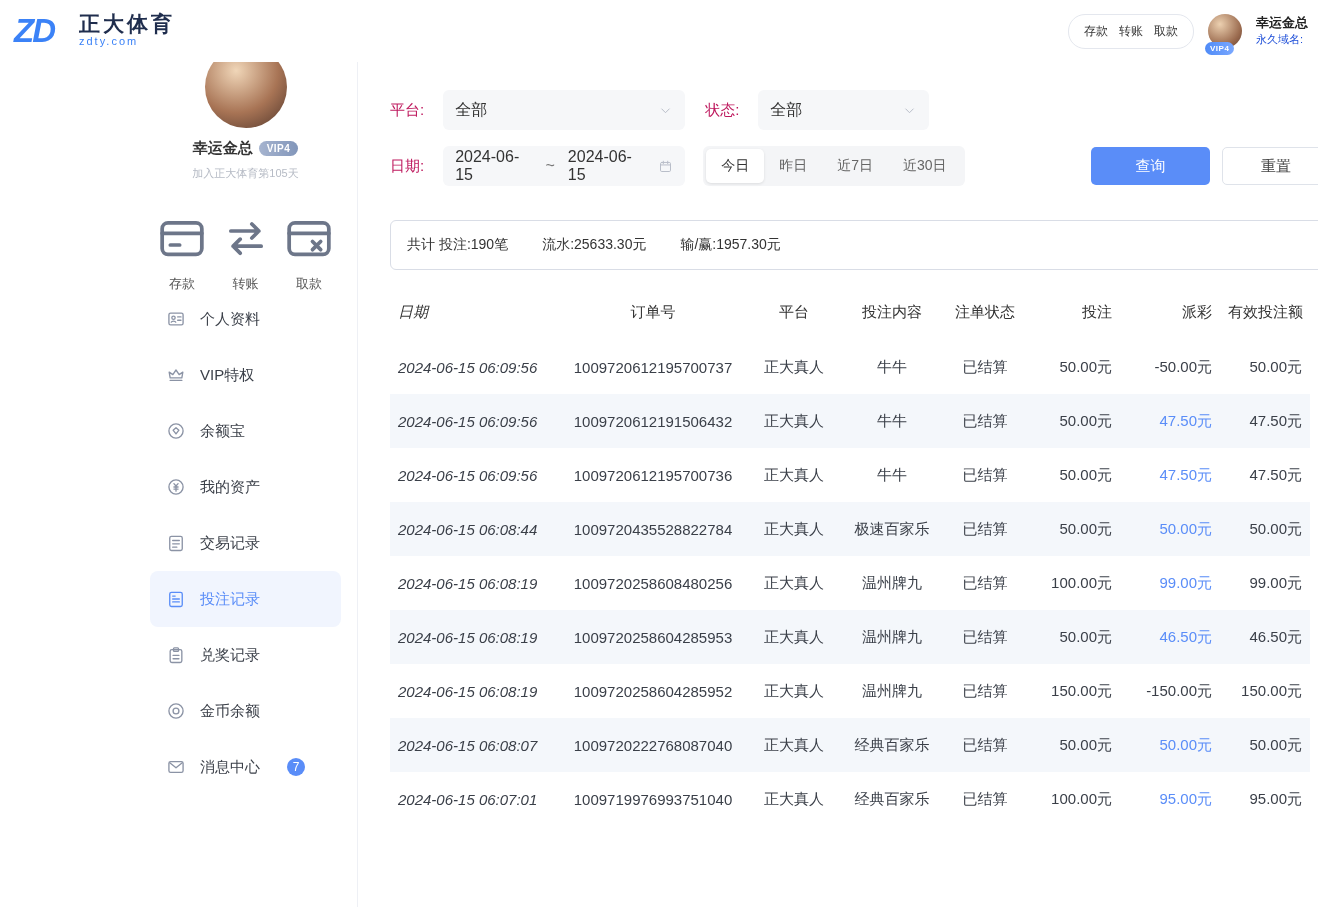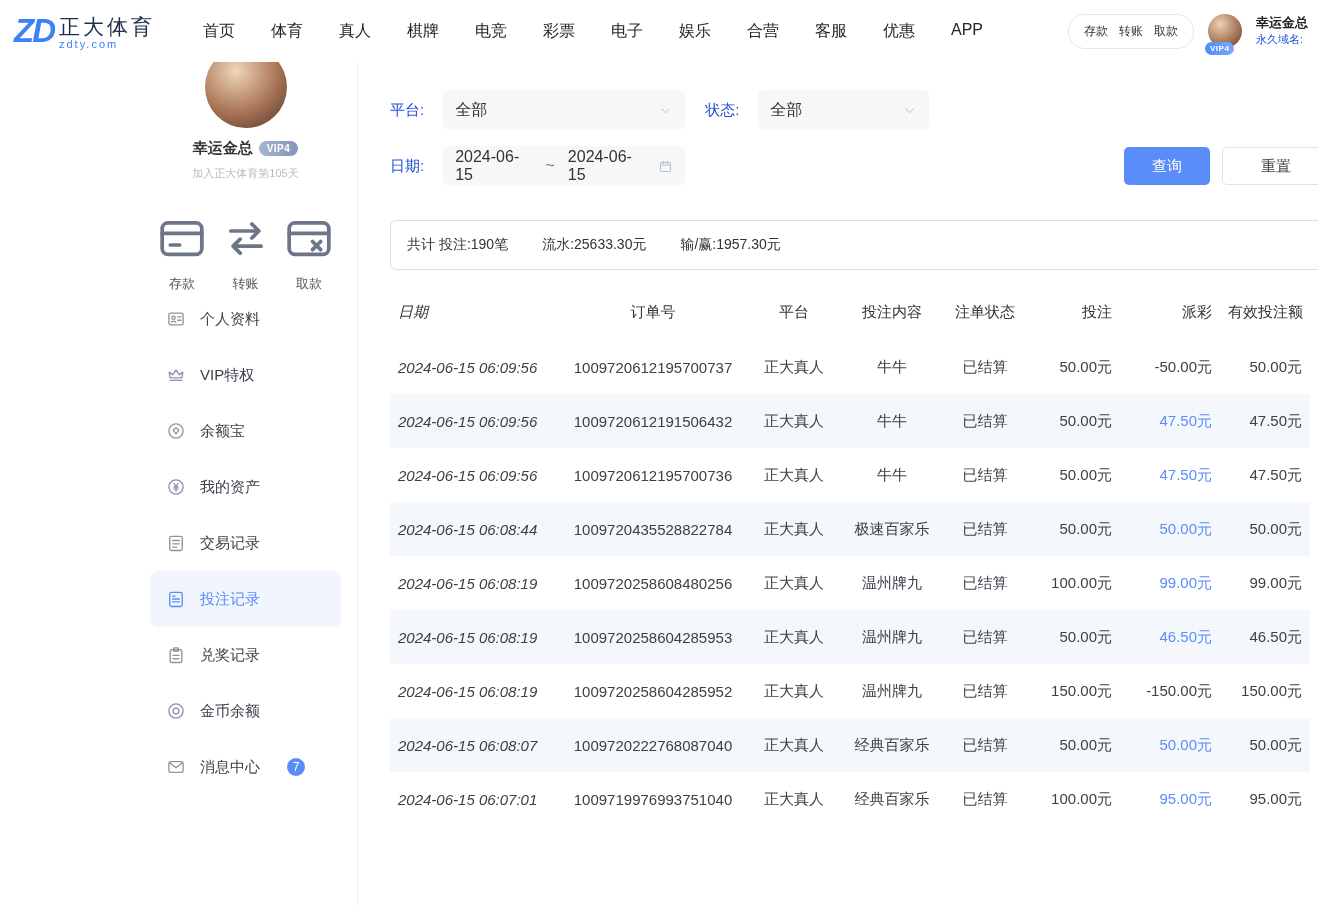--- a/index.html
+++ b/index.html
@@ -7,23 +7,23 @@
   body {
     width:1318px; height:907px; overflow:hidden;
     font-family:"Liberation Sans","DejaVu Sans",sans-serif;
     color:#333; background:#fff;
   }
   a { text-decoration:none; color:inherit; }
   svg { display:block; width:100%; height:100%; fill:none; stroke:currentColor; stroke-width:1.6; stroke-linecap:round; stroke-linejoin:round; }
 
   
   .hdr { height:62px; display:flex; align-items:center; padding:0 10px 0 14px; background:#fff; white-space:nowrap; overflow:hidden; }
-  .logo { display:flex; align-items:flex-end; gap:5px; cursor:pointer; flex:0 0 auto; }
+  .logo { display:flex; align-items:flex-start; gap:25px; cursor:pointer; flex:0 0 auto; }
   .logo-mark { font-size:33px; font-weight:bold; font-style:italic; color:#3b82f7; letter-spacing:-2px; }
-  .logo-name { font-size:21px; font-weight:normal; color:#1f2d4d; letter-spacing:3px; line-height:1.1; }
+  .logo-name { font-size:21px; font-weight:bold; color:#1f2d4d; letter-spacing:3px; line-height:1.1; }
   .logo-domain { font-size:11px; color:#3b82f7; letter-spacing:2px; }
   .nav { display:flex; gap:36px; margin-left:48px; font-size:16px; flex:0 0 auto; }
   .nav-item { color:#262626; cursor:pointer; }
   .hdr-right { margin-left:auto; display:flex; align-items:center; gap:14px; flex:0 0 auto; }
   .wallet-pill { display:flex; gap:11px; border:1px solid #e4e7ee; border-radius:17px; padding:8px 15px; font-size:12px; color:#333; }
   .pill-link { cursor:pointer; }
   .user-avatar-wrap { position:relative; cursor:pointer; }
   .user-avatar { width:34px; height:34px; border-radius:50%; background:radial-gradient(circle at 35% 30%, #ecd0b0, #9a6a4e 65%, #5c3d30); }
   .vip-tag { position:absolute; bottom:-7px; left:-3px; background:linear-gradient(90deg,#4f8bf7,#7aa8ff); color:#fff; font-size:8px; font-weight:bold; padding:2px 5px; border-radius:7px; letter-spacing:.5px; }
   .user-meta { font-size:13px; line-height:1.45; }
@@ -47,32 +47,32 @@
   .menu { margin-top:16px; }
   .menu-item { display:flex; align-items:center; gap:14px; height:56px; padding:0 10px 0 16px; font-size:15px; color:#3a3f48; cursor:pointer; border-radius:8px; }
   .menu-item.active { background:#f1f5fe; color:#5a8df8; }
   .menu-icon { width:20px; height:20px; color:#8b93a5; flex:0 0 20px; }
   .menu-item.active .menu-icon { color:#5a8df8; }
   .msg-badge { margin-left:auto; margin-right:26px; background:#5a8df8; color:#fff; min-width:18px; height:18px; border-radius:9px; font-size:12px; display:flex; align-items:center; justify-content:center; }
 
   
   .main { flex:1; padding:28px 0 0 32px; overflow:hidden; }
   .filter-row { display:flex; align-items:center; width:940px; margin-bottom:16px; }
-  .flabel { font-size:15px; color:#1d4ed8; margin-right:19px; flex:0 0 auto; }
+  .flabel { font-size:15px; color:#be185d; margin-right:19px; flex:0 0 auto; }
   .lbl2 { margin-left:20px; }
   .select { width:242px; height:40px; background:#f6f7f9; border-radius:6px; display:flex; align-items:center; padding:0 12px; font-size:16px; color:#333; cursor:pointer; flex:0 0 auto; }
   .sel-status { width:171px; }
   .chev { width:15px; height:15px; color:#b9bec9; margin-left:auto; flex:0 0 15px; }
   .date-box { gap:13px; }
   .date-box .tilde { color:#777; }
   .range-group { display:flex; background:#f4f5f7; border-radius:6px; padding:3px; margin-left:18px; flex:0 0 auto; }
   .range-btn { border:none; background:transparent; font-size:14px; color:#666; padding:8px 15px; border-radius:5px; cursor:pointer; font-family:inherit; }
   .range-btn.active { background:#fff; color:#333; box-shadow:0 1px 3px rgba(0,0,0,.10); }
   .btn { height:38px; border-radius:5px; font-size:15px; cursor:pointer; font-family:inherit; flex:0 0 auto; }
-  .btn-primary { background:#5a8df8; color:#fff; border:none; width:86px; margin-left:auto; }
+  .btn-primary { background:#5a8df8; color:#fff; border:none; width:119px; margin-left:auto; }
   .btn-plain { background:#fff; color:#444; border:1px solid #dfe3ea; width:108px; margin-left:12px; }
 
   .summary { width:940px; height:50px; border:1px solid #d9dde6; border-radius:6px; display:flex; align-items:center; gap:34px; padding:0 16px; font-size:14px; color:#333; margin:34px 0 14px; }
 
   .tbl { width:920px; border-collapse:collapse; font-size:15px; table-layout:fixed; }
   .tbl th { height:56px; font-weight:normal; color:#333; }
   .tbl td { height:54px; color:#3a3f48; }
   .tbl th, .tbl td { padding:0 8px; white-space:nowrap; overflow:hidden; }
   .tbl tbody tr:nth-child(even) { background:#f4f7fb; }
   .al-left { text-align:left;font-style:italic; }
@@ -85,34 +85,20 @@
 <body>
 
 <header class="hdr">
   <div class="logo">
     <span class="logo-mark">ZD</span>
     <div class="logo-text">
       <div class="logo-name">正大体育</div>
       <div class="logo-domain">zdty.com</div>
     </div>
   </div>
-  <nav class="nav">
-      <a class="nav-item">首页</a>
-      <a class="nav-item">体育</a>
-      <a class="nav-item">真人</a>
-      <a class="nav-item">棋牌</a>
-      <a class="nav-item">电竞</a>
-      <a class="nav-item">彩票</a>
-      <a class="nav-item">电子</a>
-      <a class="nav-item">娱乐</a>
-      <a class="nav-item">合营</a>
-      <a class="nav-item">客服</a>
-      <a class="nav-item">优惠</a>
-      <a class="nav-item">APP</a>
-    </nav>
   <div class="hdr-right">
     <div class="wallet-pill">
         <span class="pill-link">存款</span>
         <span class="pill-link">转账</span>
         <span class="pill-link">取款</span>
       </div>
     <div class="user-avatar-wrap">
       <div class="user-avatar"></div>
       <span class="vip-tag">VIP4</span>
     </div>
@@ -263,20 +249,26 @@
         <span>2024-06-15</span>
         <span class="tilde">~</span>
         <span>2024-06-15</span>
         <span class="chev">
             <svg viewBox="0 0 24 24">
               <rect x="4" y="5.5" width="16" height="14.5" rx="2"></rect>
               <path d="M4 9.5h16M8.5 3.5v4M15.5 3.5v4"></path>
             </svg>
           </span>
       </div>
+      <div class="range-group">
+          <button class="range-btn active">今日</button>
+          <button class="range-btn">昨日</button>
+          <button class="range-btn">近7日</button>
+          <button class="range-btn">近30日</button>
+        </div>
       <button class="btn btn-primary">查询</button>
       <button class="btn btn-plain">重置</button>
     </div>
 
     <div class="summary">
       <span>共计 投注:190笔</span>
       <span>流水:25633.30元</span>
       <span>输/赢:1957.30元</span>
     </div>
 

